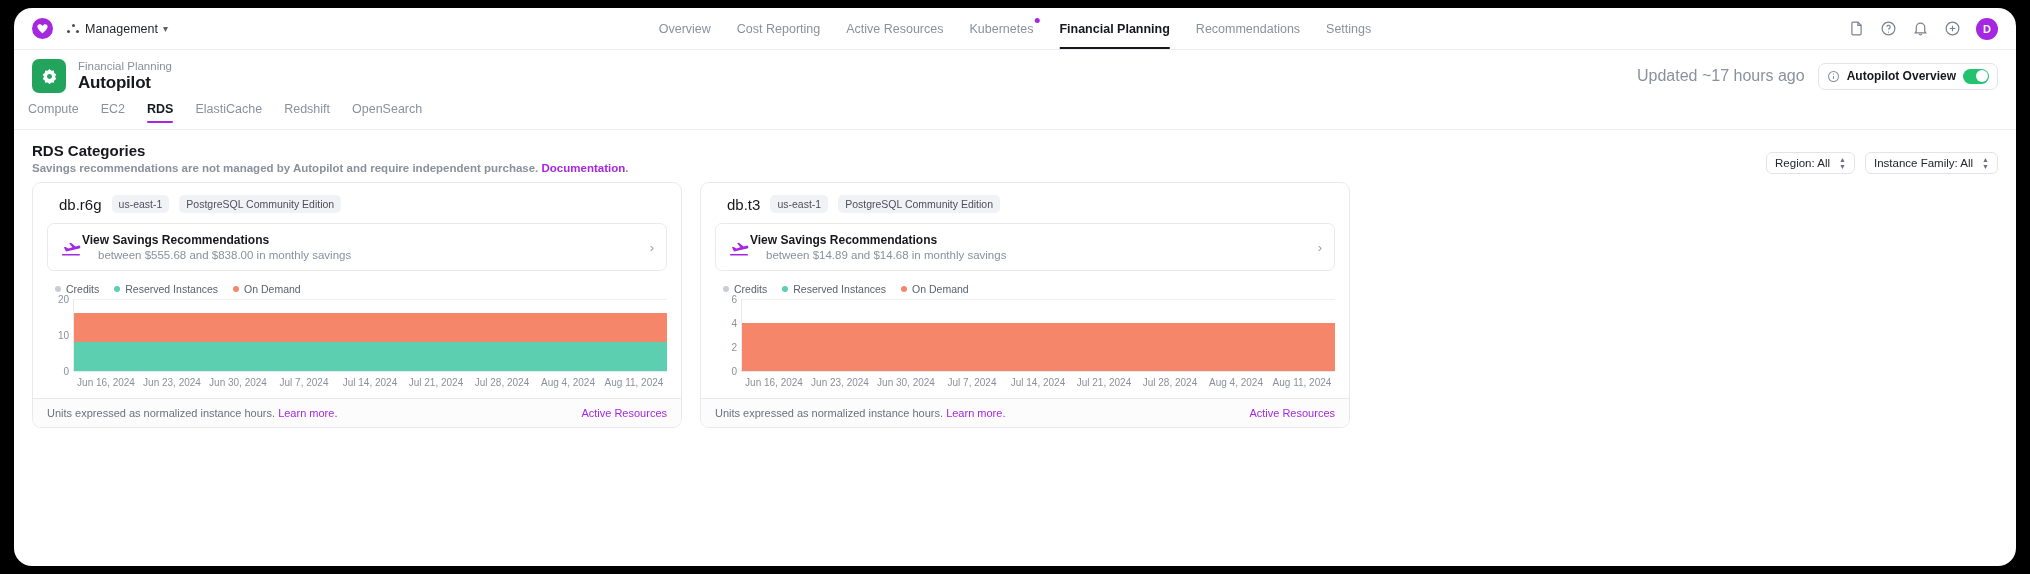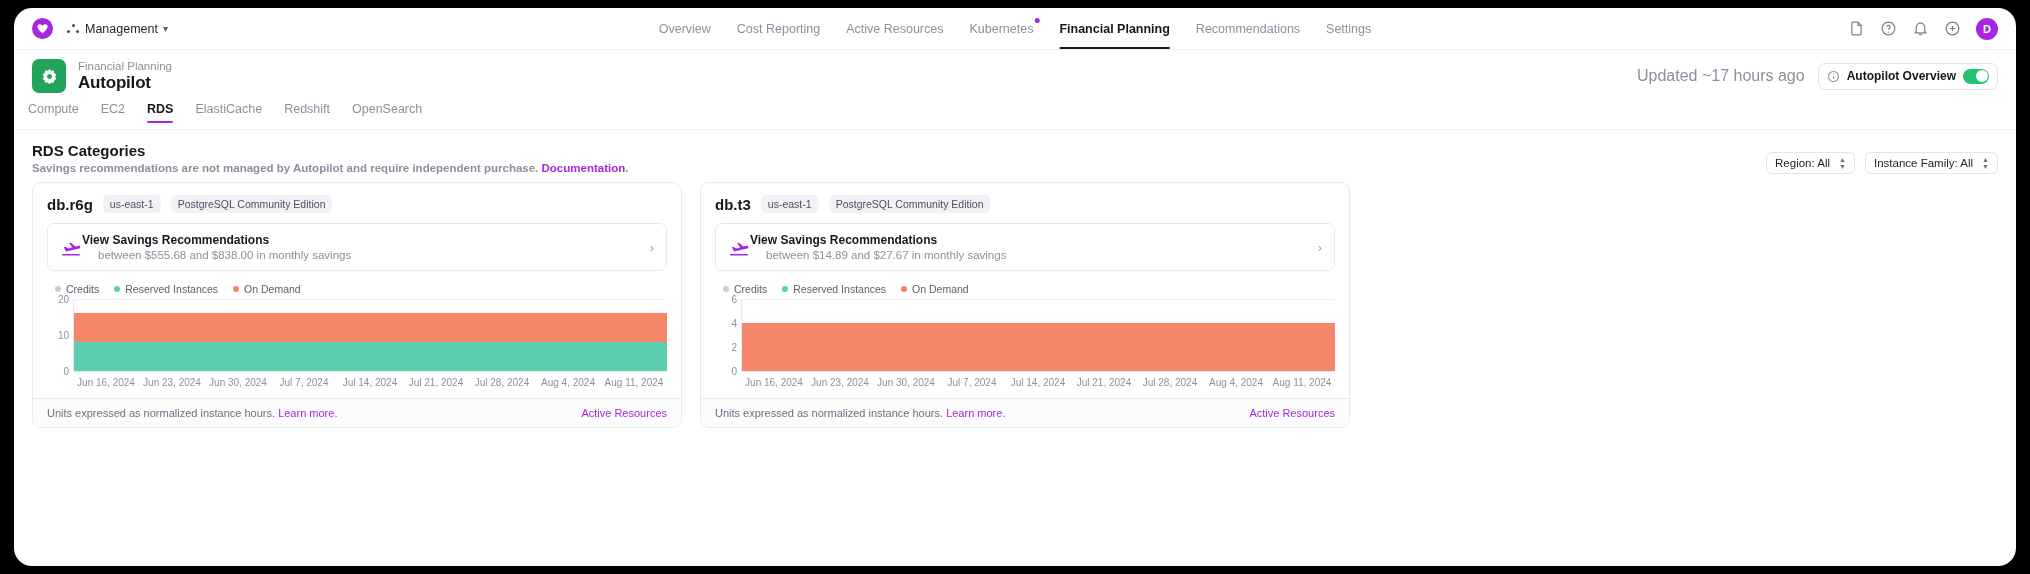--- a/index.html
+++ b/index.html
@@ -157,21 +157,21 @@
   .cards {
     display: flex; gap: 18px;
     padding: 8px 18px 0 18px;
   }
   .card {
     width: 650px;
     border: 1px solid #e7e9ed; border-radius: 9px;
     background: #fff; overflow: hidden;
   }
   .card-head { display: flex; align-items: center; gap: 10px; padding: 12px 14px 10px 14px; }
-  .card-title { font-size: 15px; font-weight: 700; color: #17181d; }
+  .card-title { font-size: 15px; font-weight: 400; color: #17181d; margin-left: 12px; }
   .chip {
     background: #f1f2f5; color: #4c505e;
     font-size: 10.5px; border-radius: 5px; padding: 3px 7px;
     white-space: nowrap;
   }
 
   .savings {
     margin: 0 14px;
     border: 1px solid #e7e9ed; border-radius: 7px;
     display: flex; align-items: center; gap: 0;
@@ -440,21 +440,21 @@
 
       <div class="savings">
         <span class="plane">
           <svg viewBox="0 0 24 24" fill="none" stroke="currentColor" stroke-width="1.8" stroke-linecap="round">
               <path d="M3 20.5h18"></path>
               <path d="M4.2 12.4l1.9-.5 3.1 1.6 4.3-1.1-3.5-4.6 1.9-.5 5 4.1 3.3-.9a1.6 1.6 0 0 1 .8 3.1L6.6 16.9 4.2 12.4z" fill="currentColor" stroke="none"></path>
             </svg>
         </span>
         <span class="sav-text">
           <span class="sav-title">View Savings Recommendations</span>
-          <span class="sav-sub">between $14.89 and $27.67 in monthly savings</span>
+          <span class="sav-sub">between $14.89 and $14.68 in monthly savings</span>
         </span>
         <span class="chev">›</span>
       </div>
 
       <div class="legend">
         <span class="lg">
             <span class="sw" style="background:#c9ccd4"></span>
             <span>Credits</span>
           </span>
         <span class="lg">

